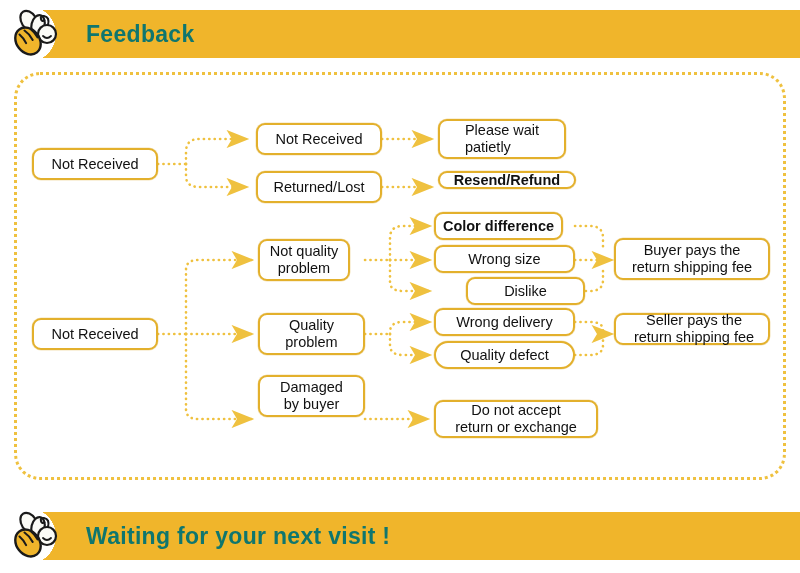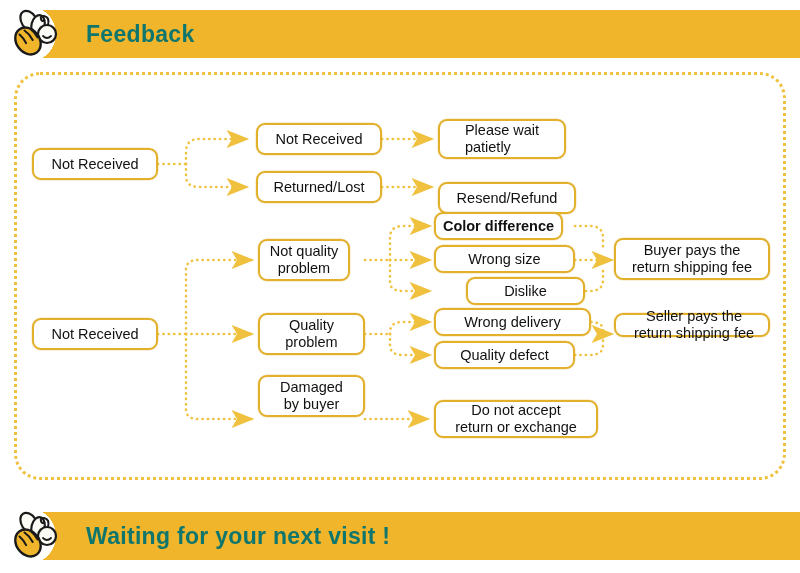--- a/index.html
+++ b/index.html
@@ -228,55 +228,55 @@
 <div class="node" style="left:258px; top:375px; width:107px; height:42px;">
   <span style="white-space:pre-line;">Damaged
 by buyer</span>
 </div>
 
 <div class="node" style="left:438px; top:119px; width:128px; height:40px;">
   <span style="white-space:pre-line; text-align:left;">Please wait
 patietly</span>
 </div>
 
-<div class="node" style="left:438px; top:182px; width:138px; height:32px;">
+<div class="node" style="left:438px; top:171px; width:138px; height:18px;font-weight:bold;">
   <span>Resend/Refund</span>
 </div>
 
 <div class="node" style="left:434px; top:212px; width:129px; height:28px;font-weight:bold;">
   <span>Color difference</span>
 </div>
 
 <div class="node" style="left:434px; top:245px; width:141px; height:28px;">
   <span>Wrong size</span>
 </div>
 
 <div class="node" style="left:434px; top:277px; width:119px; height:28px;margin-left:32px;">
   <span>Dislike</span>
 </div>
 
-<div class="node" style="left:434px; top:308px; width:157px; height:28px;">
+<div class="node" style="left:434px; top:308px; width:141px; height:28px;">
   <span>Wrong delivery</span>
 </div>
 
-<div class="node" style="left:434px; top:341px; width:141px; height:28px;">
+<div class="node" style="left:434px; top:341px; width:141px; height:28px;border-radius:14px;">
   <span>Quality defect</span>
 </div>
 
 <div class="node" style="left:434px; top:400px; width:164px; height:38px;text-align:center;">
   <span style="white-space:pre-line;">Do not accept
 return or exchange</span>
 </div>
 
 <div class="node" style="left:614px; top:238px; width:156px; height:42px;">
   <span style="white-space:pre-line;">Buyer pays the
 return shipping fee</span>
 </div>
 
-<div class="node" style="left:614px; top:313px; width:156px; height:24px;padding-left:10px;">
+<div class="node" style="left:614px; top:313px; width:156px; height:32px;padding-left:10px;">
   <span style="white-space:pre-line;">Seller pays the
 return shipping fee</span>
 </div>
 
 <div class="banner banner-bottom">
   <div class="banner-bar"></div>
   <div class="banner-title">Waiting for your next visit !</div>
   <svg class="bee" viewBox="0 0 62 54">
     <g>
       <ellipse cx="25" cy="13" rx="7.5" ry="11" transform="rotate(-32 25 13)" fill="#FBFBF6" stroke="#1A1A1A" stroke-width="2.2"></ellipse>

